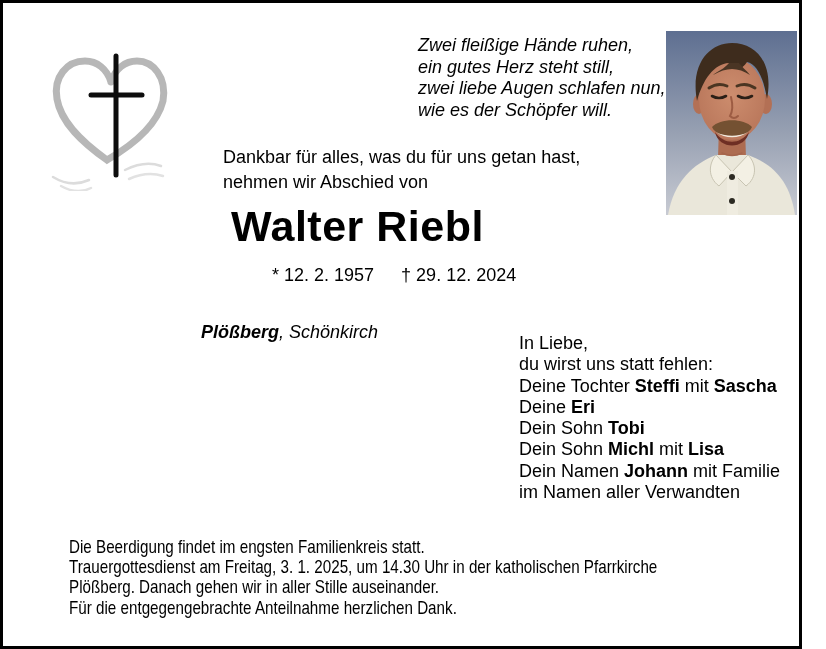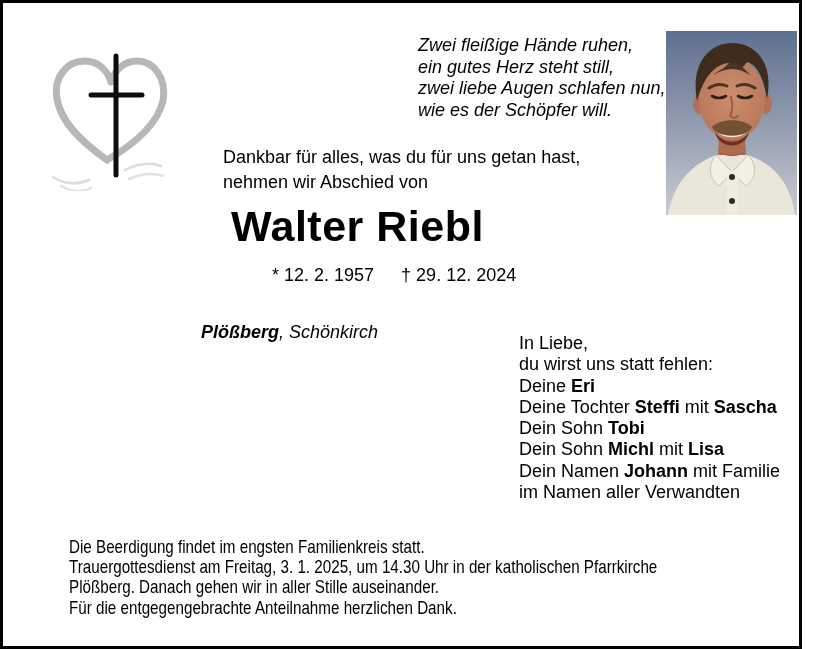--- a/index.html
+++ b/index.html
@@ -164,22 +164,22 @@
     <span class="birth">* 12. 2. 1957</span><span class="death">† 29. 12. 2024</span>
   </div>
 
   <div class="abs places">
     <b>Plößberg</b><span>, Schönkirch</span>
   </div>
 
   <div class="abs mourners">
       <div><span>In Liebe,</span></div>
       <div><span>du wirst uns statt fehlen:</span></div>
+      <div><span>Deine Tochter </span><b>Steffi</b><span> mit </span><b>Sascha</b></div>
       <div><span>Deine </span><b>Eri</b></div>
-      <div><span>Deine Tochter </span><b>Steffi</b><span> mit </span><b>Sascha</b></div>
       <div><span>Dein Sohn </span><b>Tobi</b></div>
       <div><span>Dein Sohn </span><b>Michl</b><span> mit </span><b>Lisa</b></div>
       <div><span>Dein Namen </span><b>Johann</b><span> mit Familie</span></div>
       <div><span>im Namen aller Verwandten</span></div>
     </div>
 
   <div class="abs funeral">
       <div>Die Beerdigung findet im engsten Familienkreis statt.</div>
       <div>Trauergottesdienst am Freitag, 3. 1. 2025, um 14.30 Uhr in der katholischen Pfarrkirche</div>
       <div>Plößberg. Danach gehen wir in aller Stille auseinander.</div>

